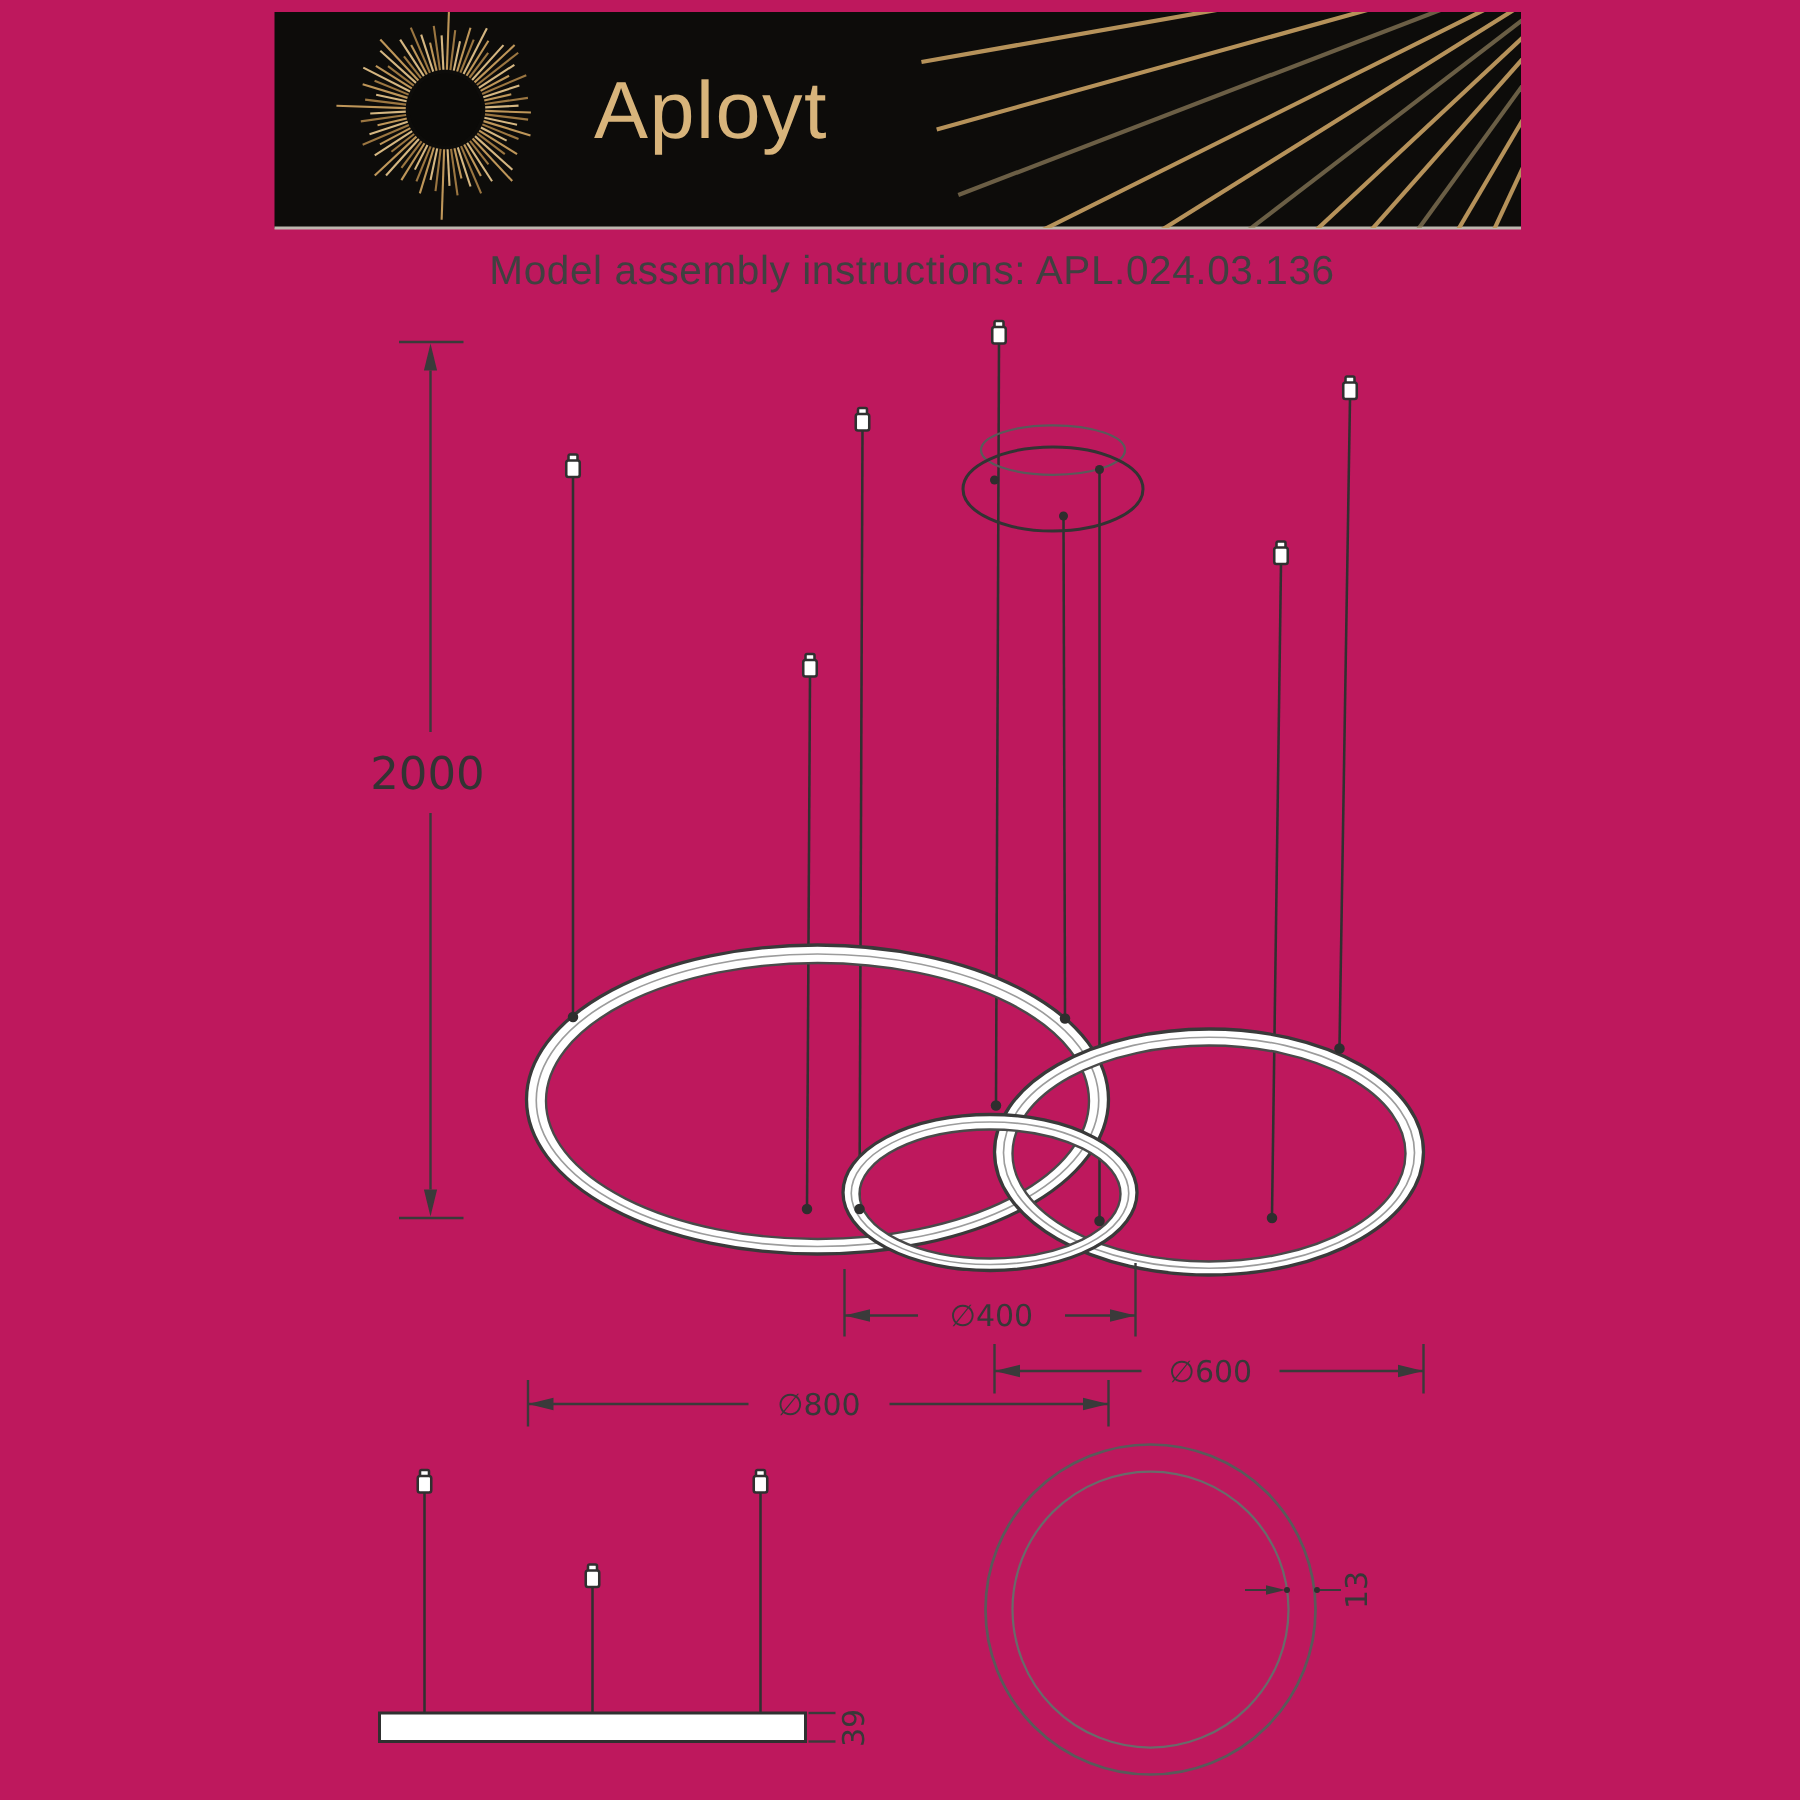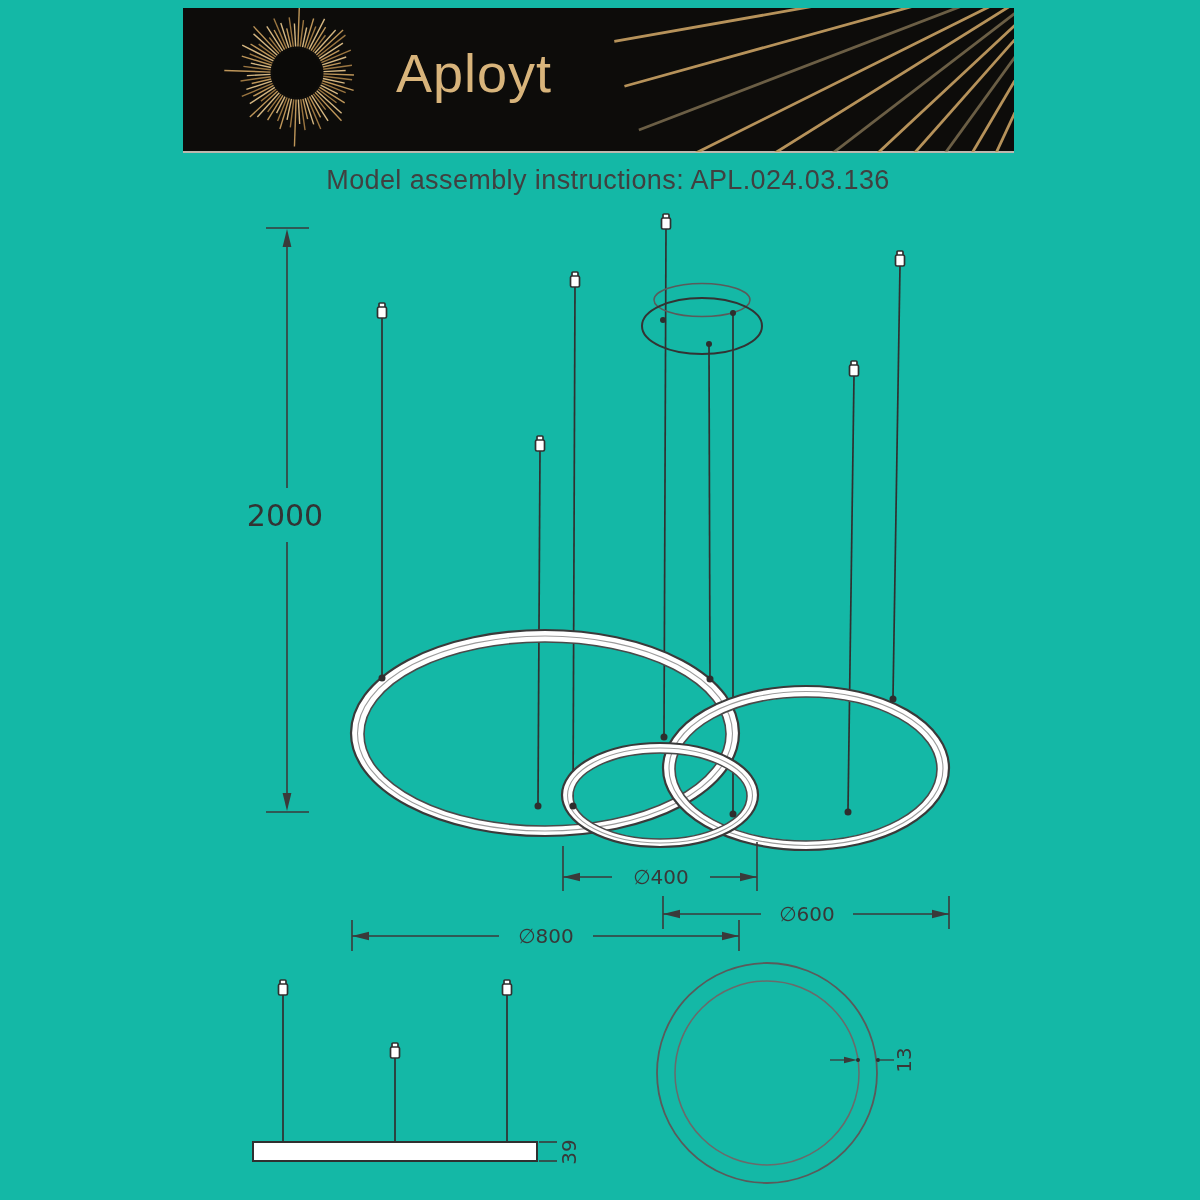--- a/index.html
+++ b/index.html
@@ -3,21 +3,21 @@
 <meta charset="utf-8">
 <style>
   :root{
     --header-bg:#0d0c0a;
     --brand-gold:#d8b47b;
     --ray-gold:#c09a5f;
     --line:#3a3a3a;
     --text:#404040;
   }
   html,body{margin:0;padding:0;background:#ffffff;}
-  .page{position:relative;width:1200px;height:1200px;background:#14b8a6;overflow:hidden;}
+  .page{position:relative;width:1200px;height:1200px;background:#be185d;overflow:hidden;}
   svg{position:absolute;left:0;top:0;}
   .hdr{fill:var(--header-bg);}
   .hdr-shadow{stroke:#bdb8af;stroke-width:2;}
   .brand{font-family:"Liberation Sans",sans-serif;font-size:54px;font-weight:400;
          letter-spacing:1px;fill:var(--brand-gold);text-anchor:middle;}
   .title{font-family:"Liberation Sans",sans-serif;font-size:27px;font-weight:500;
          letter-spacing:.4px;fill:var(--text);text-anchor:middle;}
   .wline{stroke:#303030;stroke-width:1.7;fill:none;}
   .fitg{fill:#ffffff;stroke:#303030;stroke-width:1.7;}
   .cano{fill:none;stroke:#333333;stroke-width:2;}

